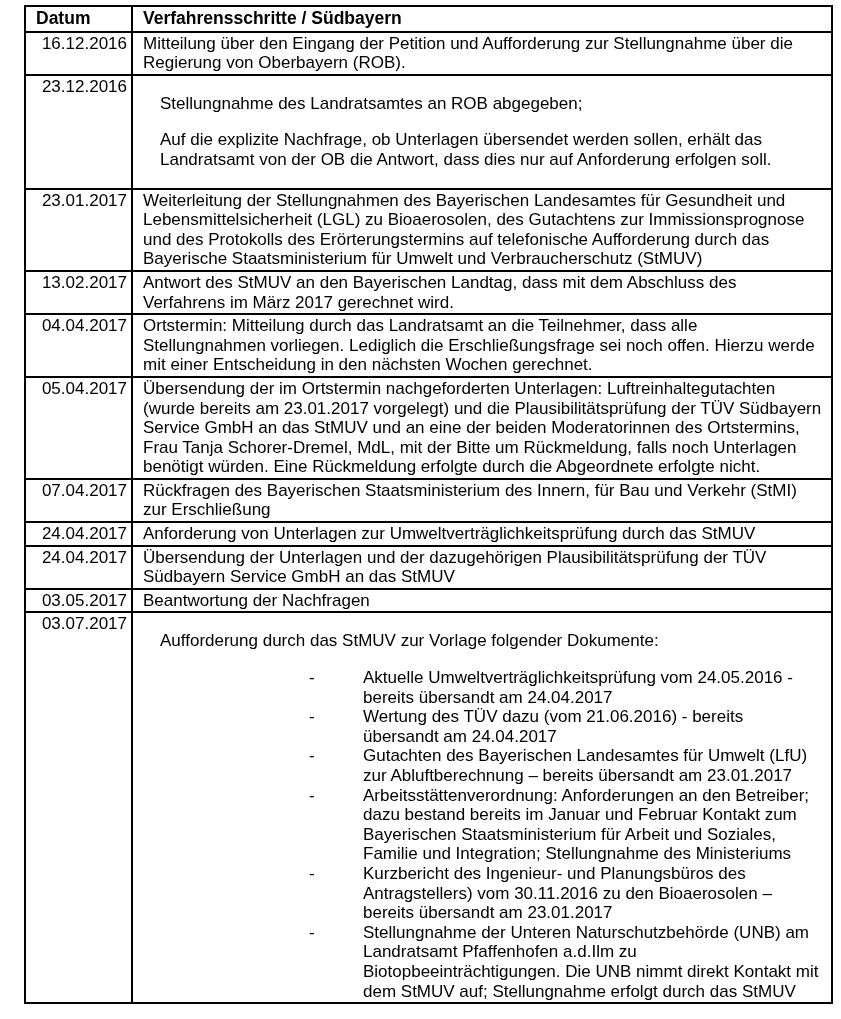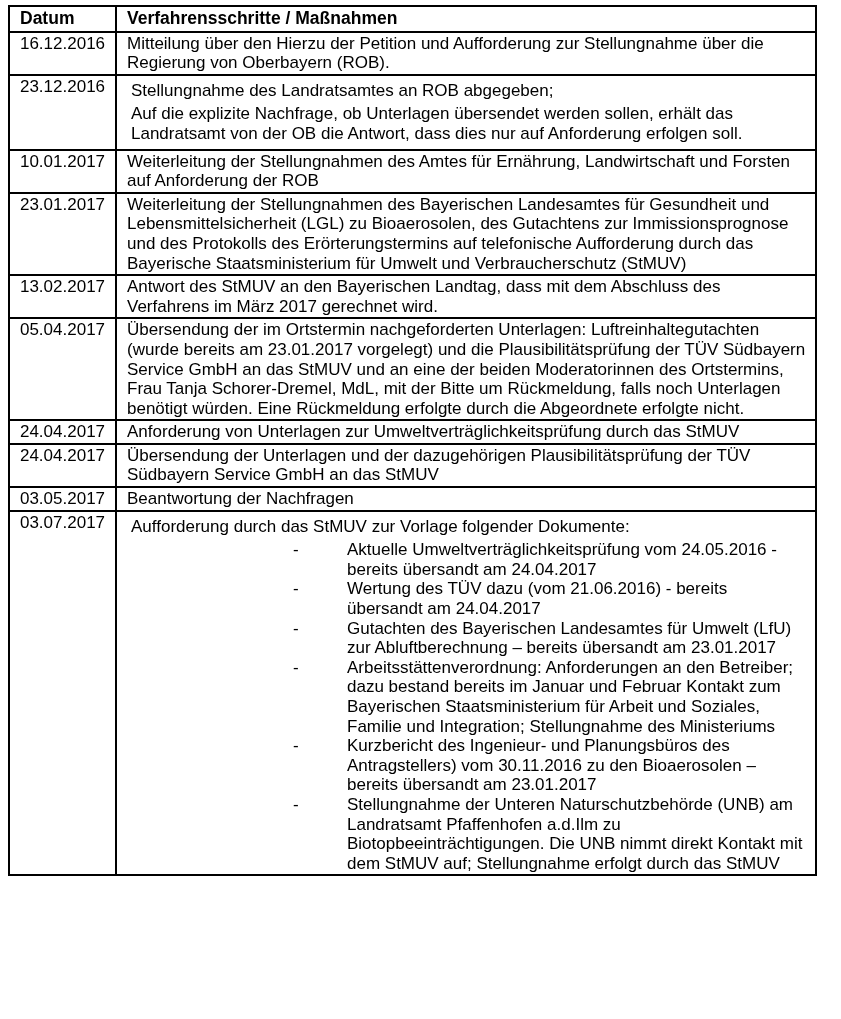--- a/index.html
+++ b/index.html
@@ -1,20 +1,20 @@
 <!DOCTYPE html>
 <html lang="de"><head>
 <meta charset="utf-8">
 <style>
   html, body { margin: 0; padding: 0; background: #ffffff; }
   .page {
     width: 841px;
     height: 1019px;
     box-sizing: border-box;
-    padding: 5px 24px 10px 8px;
+    padding: 5px 24px 10px 24px;
     background: #ffffff;
     font-family: "Liberation Sans", "DejaVu Sans", sans-serif;
     color: #000000;
   }
   table.proc {
     border-collapse: collapse;
     width: 809px;
     table-layout: fixed;
     font-size: 17px;
     line-height: 19.6px;
@@ -24,28 +24,28 @@
     border: 2px solid #000000;
     vertical-align: top;
   }
   th.h-date, th.h-step {
     text-align: left;
     font-weight: bold;
     padding: 2px 8px 2px 10px;
     font-size: 17.5px;
   }
   td.date {
-    text-align: center;
+    text-align: right;
     padding: 1px 4px;
     white-space: nowrap;
   }
   td.step {
     padding: 1px 8px 1px 10px;
   }
-  .step .line { margin: 4px; }
+  .step .line { margin: 17px; }
   ul.doc-list {
     margin: 0;
     padding: 0 0 0 166px;
     list-style: none;
   }
   ul.doc-list li { display: flex; }
   ul.doc-list li::before {
     content: "-";
     flex: 0 0 54px;
   }
@@ -55,58 +55,62 @@
 
 <div class="page">
   <table class="proc">
     <colgroup>
       <col style="width:107px">
       <col>
     </colgroup>
     <tbody>
       <tr>
         <th class="h-date">Datum</th>
-        <th class="h-step">Verfahrensschritte / Maßnahmen</th>
+        <th class="h-step">Verfahrensschritte / Südbayern</th>
       </tr>
 
       <tr>
         <td class="date">16.12.2016</td>
-        <td class="step">Mitteilung über den Hierzu der Petition und Aufforderung zur Stellungnahme über die Regierung von Oberbayern (ROB).</td>
+        <td class="step">Mitteilung über den Eingang der Petition und Aufforderung zur Stellungnahme über die Regierung von Oberbayern (ROB).</td>
       </tr>
 
       <tr>
         <td class="date">23.12.2016</td>
         <td class="step">
           <div class="line">Stellungnahme des Landratsamtes an ROB abgegeben;</div>
           <div class="line">Auf die explizite Nachfrage, ob Unterlagen übersendet werden sollen, erhält das Landratsamt von der OB die Antwort, dass dies nur auf Anforderung erfolgen soll.</div>
         </td>
       </tr>
 
-      <tr>
-        <td class="date">10.01.2017</td>
-        <td class="step">Weiterleitung der Stellungnahmen des Amtes für Ernährung, Landwirtschaft und Forsten auf Anforderung der ROB</td>
-      </tr>
 
       <tr>
         <td class="date">23.01.2017</td>
         <td class="step">Weiterleitung der Stellungnahmen des Bayerischen Landesamtes für Gesundheit und Lebensmittelsicherheit (LGL) zu Bioaerosolen, des Gutachtens zur Immissionsprognose und des Protokolls des Erörterungstermins auf telefonische Aufforderung durch das Bayerische Staatsministerium für Umwelt und Verbraucherschutz (StMUV)</td>
       </tr>
 
       <tr>
         <td class="date">13.02.2017</td>
         <td class="step">Antwort des StMUV an den Bayerischen Landtag, dass mit dem Abschluss des Verfahrens im März 2017 gerechnet wird.</td>
       </tr>
 
 
+      <tr>
+        <td class="date">04.04.2017</td>
+        <td class="step">Ortstermin: Mitteilung durch das Landratsamt an die Teilnehmer, dass alle Stellungnahmen vorliegen. Lediglich die Erschließungsfrage sei noch offen. Hierzu werde mit einer Entscheidung in den nächsten Wochen gerechnet.</td>
+      </tr>
 
       <tr>
         <td class="date">05.04.2017</td>
         <td class="step">Übersendung der im Ortstermin nachgeforderten Unterlagen: Luftreinhaltegutachten (wurde bereits am 23.01.2017 vorgelegt) und die Plausibilitätsprüfung der TÜV Südbayern Service GmbH an das StMUV und an eine der beiden Moderatorinnen des Ortstermins, Frau Tanja Schorer-Dremel, MdL, mit der Bitte um Rückmeldung, falls noch Unterlagen benötigt würden. Eine Rückmeldung erfolgte durch die Abgeordnete erfolgte nicht.</td>
       </tr>
 
+      <tr>
+        <td class="date">07.04.2017</td>
+        <td class="step">Rückfragen des Bayerischen Staatsministerium des Innern, für Bau und Verkehr (StMI) zur Erschließung</td>
+      </tr>
 
 
       <tr>
         <td class="date">24.04.2017</td>
         <td class="step">Anforderung von Unterlagen zur Umweltverträglichkeitsprüfung durch das StMUV</td>
       </tr>
 
       <tr>
         <td class="date">24.04.2017</td>
         <td class="step">Übersendung der Unterlagen und der dazugehörigen Plausibilitätsprüfung der TÜV Südbayern Service GmbH an das StMUV</td>

